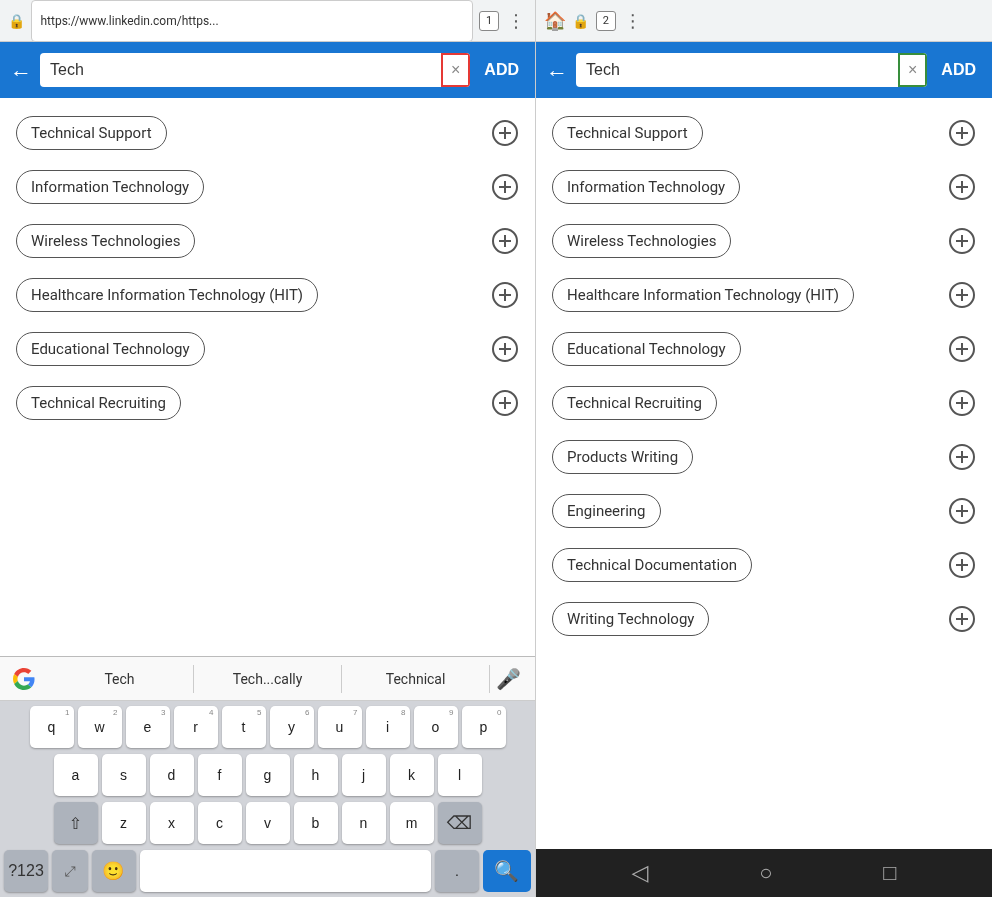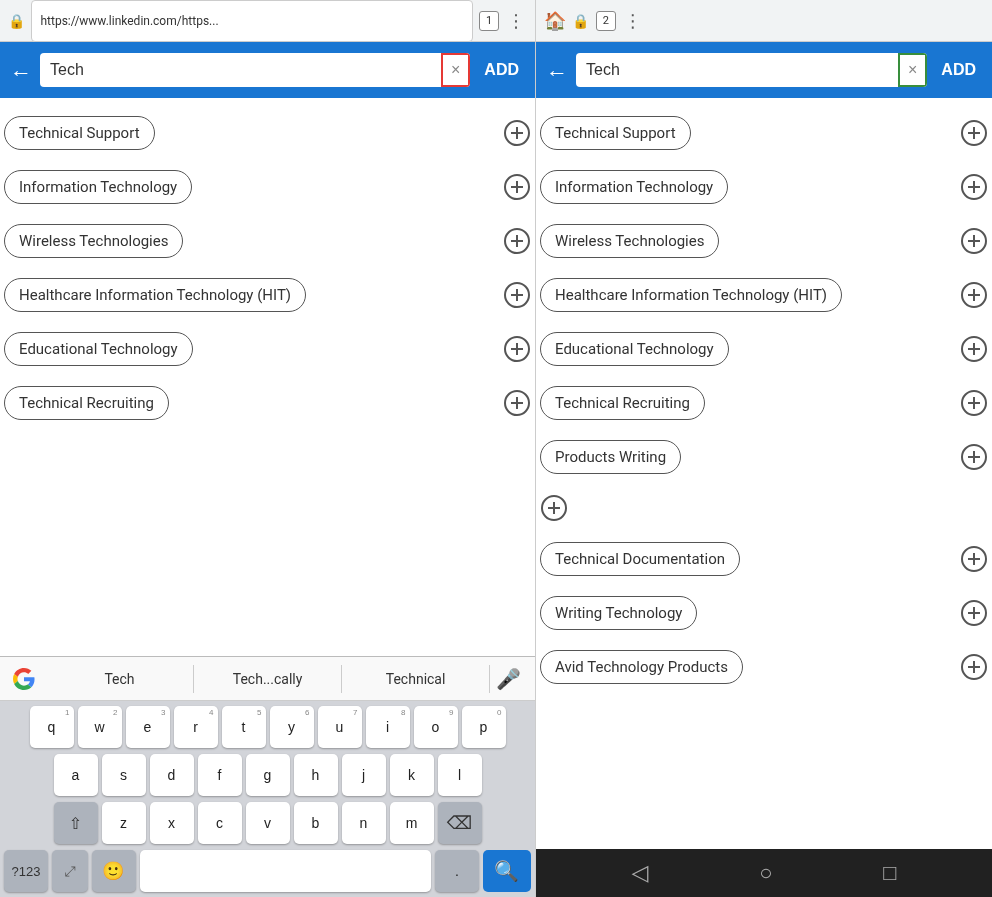--- a/index.html
+++ b/index.html
@@ -161,21 +161,21 @@
     .results-list {
       flex: 1;
       overflow-y: auto;
       padding: 8px 0;
     }
 
     .result-item {
       display: flex;
       align-items: center;
       justify-content: space-between;
-      padding: 10px 4px;
+      padding: 10px 16px;
       cursor: pointer;
     }
 
     .result-tag {
       display: inline-block;
       border: 1.5px solid #555;
       border-radius: 20px;
       padding: 7px 14px;
       font-size: 15px;
       color: #333;
@@ -294,21 +294,21 @@
     .keyboard-bottom-row {
       display: flex;
       align-items: center;
       gap: 4px;
       padding: 3px 4px;
     }
 
     .key-num123 {
       background: #adb3bc;
       flex: 0 0 60px;
-      font-size: 13px;
+      font-size: 16px;
     }
 
     .key-expand {
       background: none;
       border: none;
       font-size: 18px;
       cursor: pointer;
       color: #555;
       padding: 0 6px;
     }
@@ -585,20 +585,21 @@
         <span class="result-tag">Products Writing</span>
         <button title="Add Technical Writing" style="background: none; border: none; cursor: pointer; padding: 0px; display: flex; align-items: center; justify-content: center; flex-shrink: 0;">
           <svg width="28" height="28" viewBox="0 0 28 28">
             <circle cx="14" cy="14" r="12" fill="none" stroke="#555" stroke-width="2"></circle>
             <line x1="14" y1="8" x2="14" y2="20" stroke="#555" stroke-width="2"></line>
             <line x1="8" y1="14" x2="20" y2="14" stroke="#555" stroke-width="2"></line>
           </svg>
         </button>
       </div>
       <div class="result-item">
+        <span class="result-tag">Engineering</span>
         <button title="Add Engineering" style="background: none; border: none; cursor: pointer; padding: 0px; display: flex; align-items: center; justify-content: center; flex-shrink: 0;">
           <svg width="28" height="28" viewBox="0 0 28 28">
             <circle cx="14" cy="14" r="12" fill="none" stroke="#555" stroke-width="2"></circle>
             <line x1="14" y1="8" x2="14" y2="20" stroke="#555" stroke-width="2"></line>
             <line x1="8" y1="14" x2="20" y2="14" stroke="#555" stroke-width="2"></line>
           </svg>
         </button>
       </div>
       <div class="result-item">
         <span class="result-tag">Technical Documentation</span>
@@ -606,30 +607,20 @@
           <svg width="28" height="28" viewBox="0 0 28 28">
             <circle cx="14" cy="14" r="12" fill="none" stroke="#555" stroke-width="2"></circle>
             <line x1="14" y1="8" x2="14" y2="20" stroke="#555" stroke-width="2"></line>
             <line x1="8" y1="14" x2="20" y2="14" stroke="#555" stroke-width="2"></line>
           </svg>
         </button>
       </div>
       <div class="result-item">
         <span class="result-tag">Writing Technology</span>
         <button title="Add Mobile Technology" style="background: none; border: none; cursor: pointer; padding: 0px; display: flex; align-items: center; justify-content: center; flex-shrink: 0;">
-          <svg width="28" height="28" viewBox="0 0 28 28">
-            <circle cx="14" cy="14" r="12" fill="none" stroke="#555" stroke-width="2"></circle>
-            <line x1="14" y1="8" x2="14" y2="20" stroke="#555" stroke-width="2"></line>
-            <line x1="8" y1="14" x2="20" y2="14" stroke="#555" stroke-width="2"></line>
-          </svg>
-        </button>
-      </div>
-      <div class="result-item">
-        <span class="result-tag">Avid Technology Products</span>
-        <button title="Add Avid Technology Products" style="background: none; border: none; cursor: pointer; padding: 0px; display: flex; align-items: center; justify-content: center; flex-shrink: 0;">
           <svg width="28" height="28" viewBox="0 0 28 28">
             <circle cx="14" cy="14" r="12" fill="none" stroke="#555" stroke-width="2"></circle>
             <line x1="14" y1="8" x2="14" y2="20" stroke="#555" stroke-width="2"></line>
             <line x1="8" y1="14" x2="20" y2="14" stroke="#555" stroke-width="2"></line>
           </svg>
         </button>
       </div>
     </div>
 
   <div class="nav-bar">

